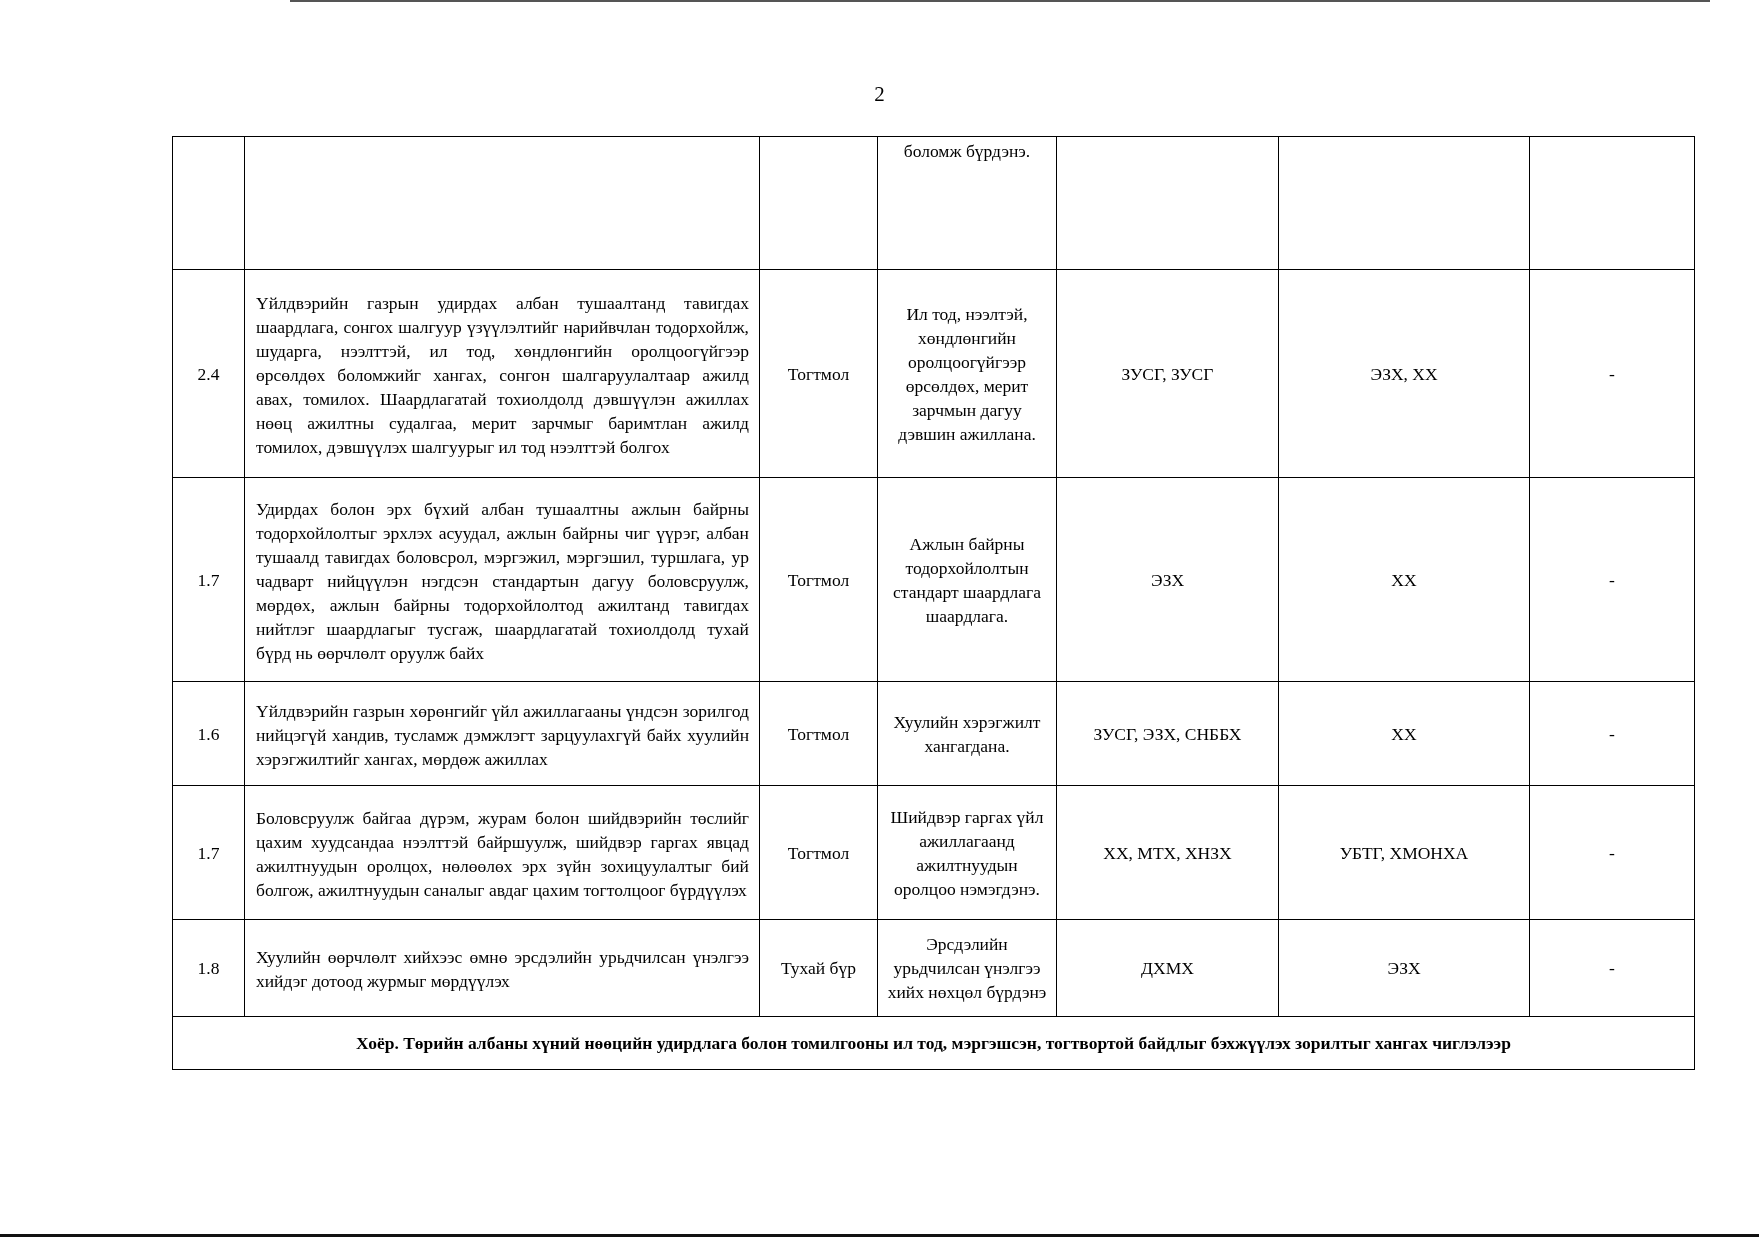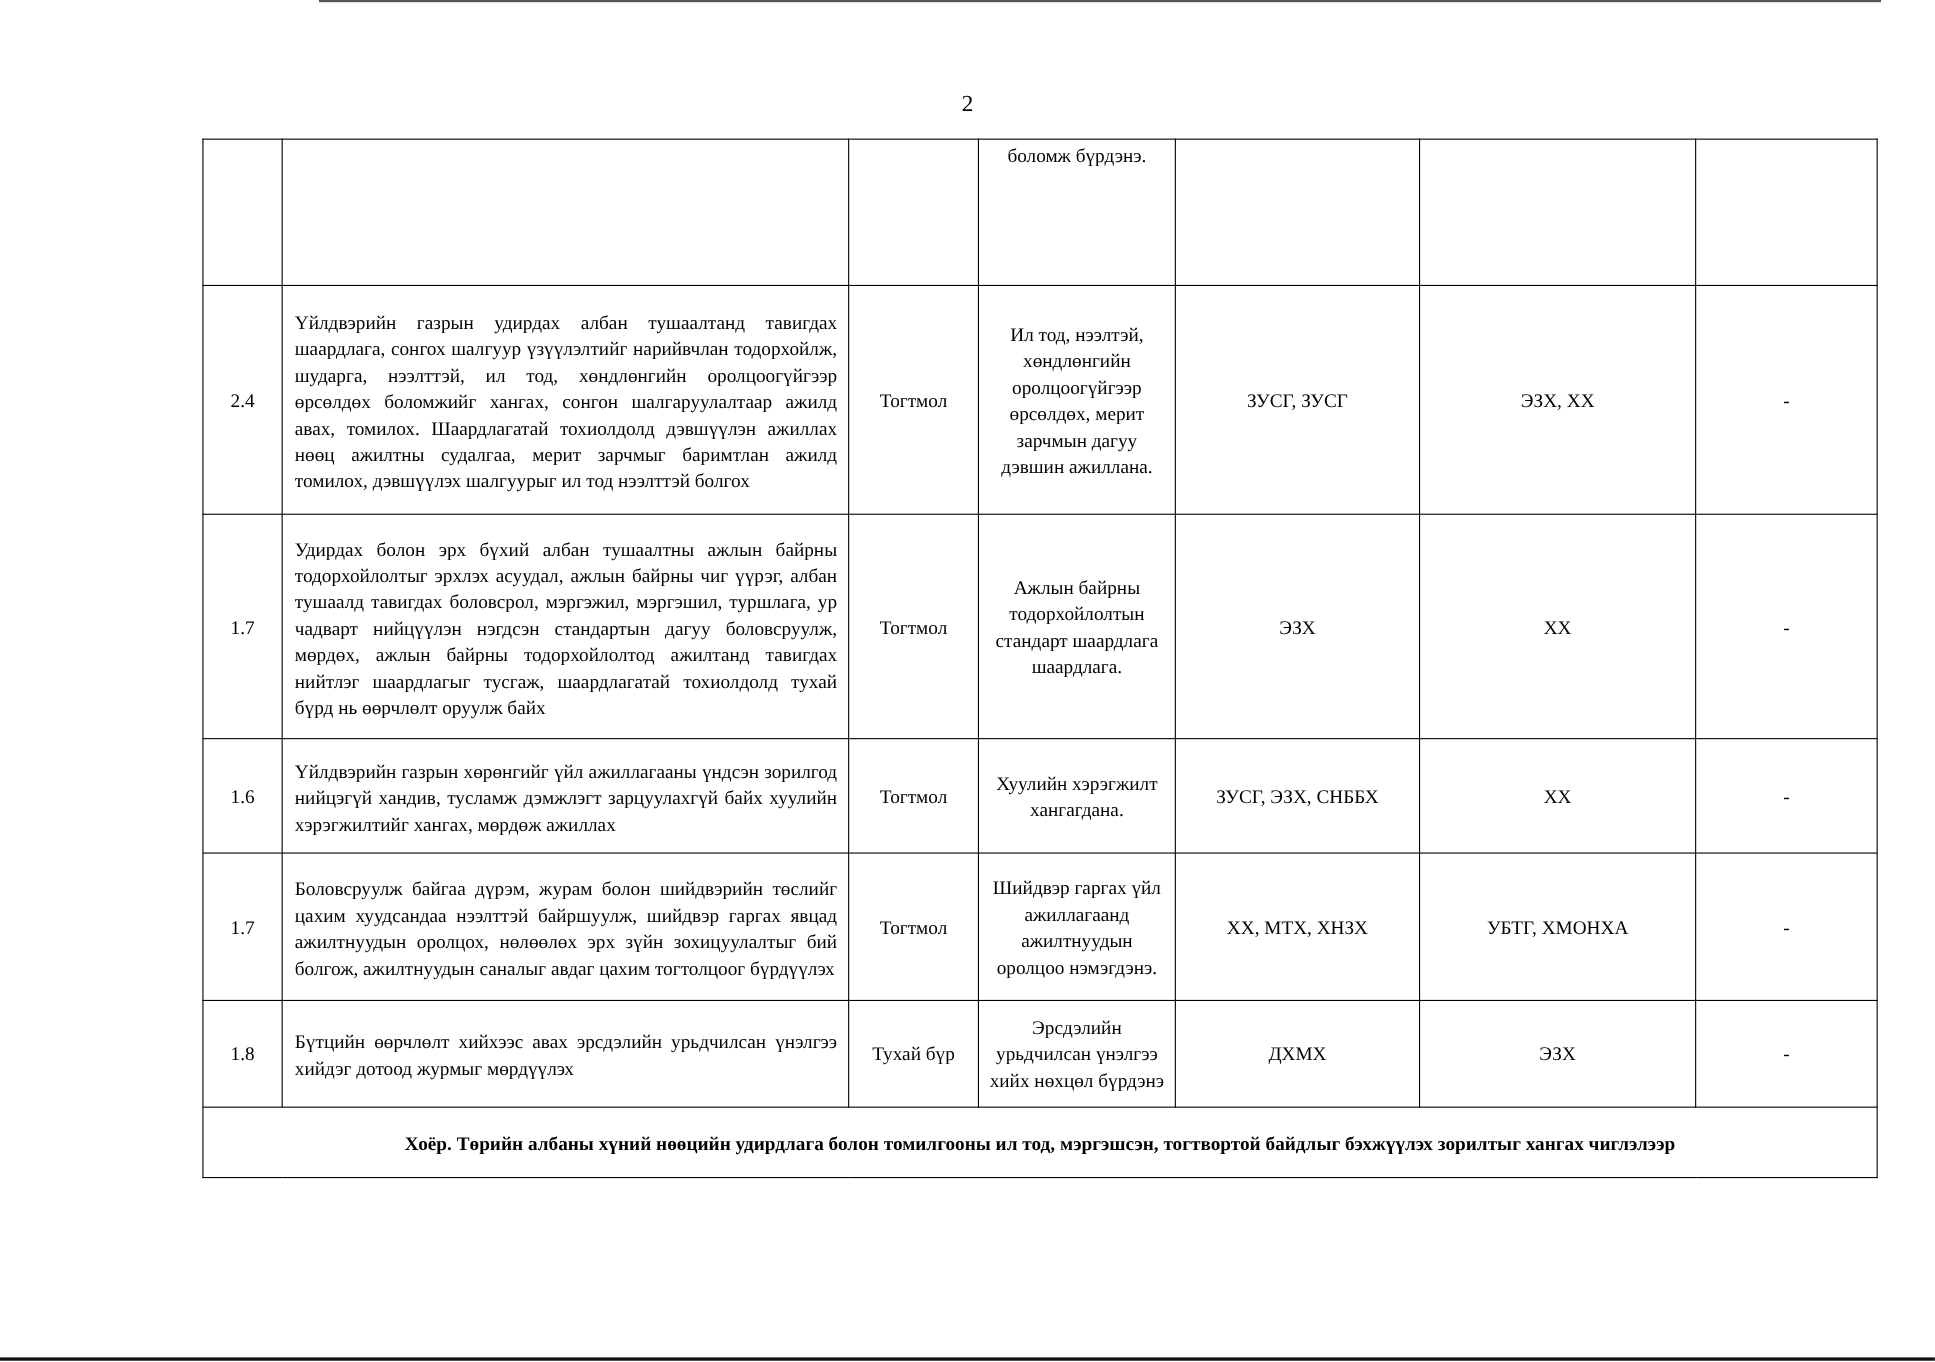--- a/index.html
+++ b/index.html
@@ -1,21 +1,21 @@
 <!DOCTYPE html>
 <html><head>
 <meta charset="utf-8">
 <style>
   html, body { margin:0; padding:0; background:#ffffff; }
   body { width:1759px; height:1238px; position:relative; overflow:hidden;
          font-family:"Liberation Serif", "DejaVu Serif", serif; color:#000; }
   .top-rule { position:absolute; left:290px; top:0; width:1420px; height:2px; background:#555; }
   .bottom-rule { position:absolute; left:0; top:1234px; width:1759px; height:3px; background:#111; }
   .page-number { position:absolute; left:0; width:1759px; top:82px; text-align:center; font-size:21px; }
-  table.plan { position:absolute; left:172px; top:126px; border-collapse:collapse; table-layout:fixed; width:1522px;margin-left:12px; }
+  table.plan { position:absolute; left:172px; top:136px; border-collapse:collapse; table-layout:fixed; width:1522px; }
   table.plan td { border:1.5px solid #000; font-size:17.5px; line-height:24px; vertical-align:middle; padding:0; }
   td.num { text-align:center; }
   td.desc { text-align:justify; padding:2px 10px 0 11px !important; }
   td.center { text-align:center; padding:0 8px !important; }
   td.top { vertical-align:top !important; padding-top:2px !important; }
   td.section { text-align:center; font-weight:bold; font-size:17.5px; }
 </style>
 </head>
 <body>
 
@@ -73,26 +73,26 @@
     <td class="num">1.7</td>
     <td class="desc">Боловсруулж байгаа дүрэм, журам болон шийдвэрийн төслийг цахим хуудсандаа нээлттэй байршуулж, шийдвэр гаргах явцад ажилтнуудын оролцох, нөлөөлөх эрх зүйн зохицуулалтыг бий болгож, ажилтнуудын саналыг авдаг цахим тогтолцоог бүрдүүлэх</td>
     <td class="center">Тогтмол</td>
     <td class="center">Шийдвэр гаргах үйл ажиллагаанд ажилтнуудын оролцоо нэмэгдэнэ.</td>
     <td class="center">ХХ, МТХ, ХНЗХ</td>
     <td class="center">УБТГ, ХМОНХА</td>
     <td class="center">-</td>
   </tr>
   <tr style="height:97px">
     <td class="num">1.8</td>
-    <td class="desc">Бүтцийн өөрчлөлт хийхээс авах эрсдэлийн урьдчилсан үнэлгээ хийдэг дотоод журмыг мөрдүүлэх</td>
+    <td class="desc">Хуулийн өөрчлөлт хийхээс өмнө эрсдэлийн урьдчилсан үнэлгээ хийдэг дотоод журмыг мөрдүүлэх</td>
     <td class="center">Тухай бүр</td>
     <td class="center">Эрсдэлийн урьдчилсан үнэлгээ хийх нөхцөл бүрдэнэ</td>
     <td class="center">ДХМХ</td>
     <td class="center">ЭЗХ</td>
     <td class="center">-</td>
   </tr>
-  <tr style="height:64px">
+  <tr style="height:53px">
     <td class="section" colspan="7">Хоёр. Төрийн албаны хүний нөөцийн удирдлага болон томилгооны ил тод, мэргэшсэн, тогтвортой байдлыг бэхжүүлэх зорилтыг хангах чиглэлээр</td>
   </tr>
 </tbody>
   </table>
 
 <div class="bottom-rule"></div>
 
 </body></html>

